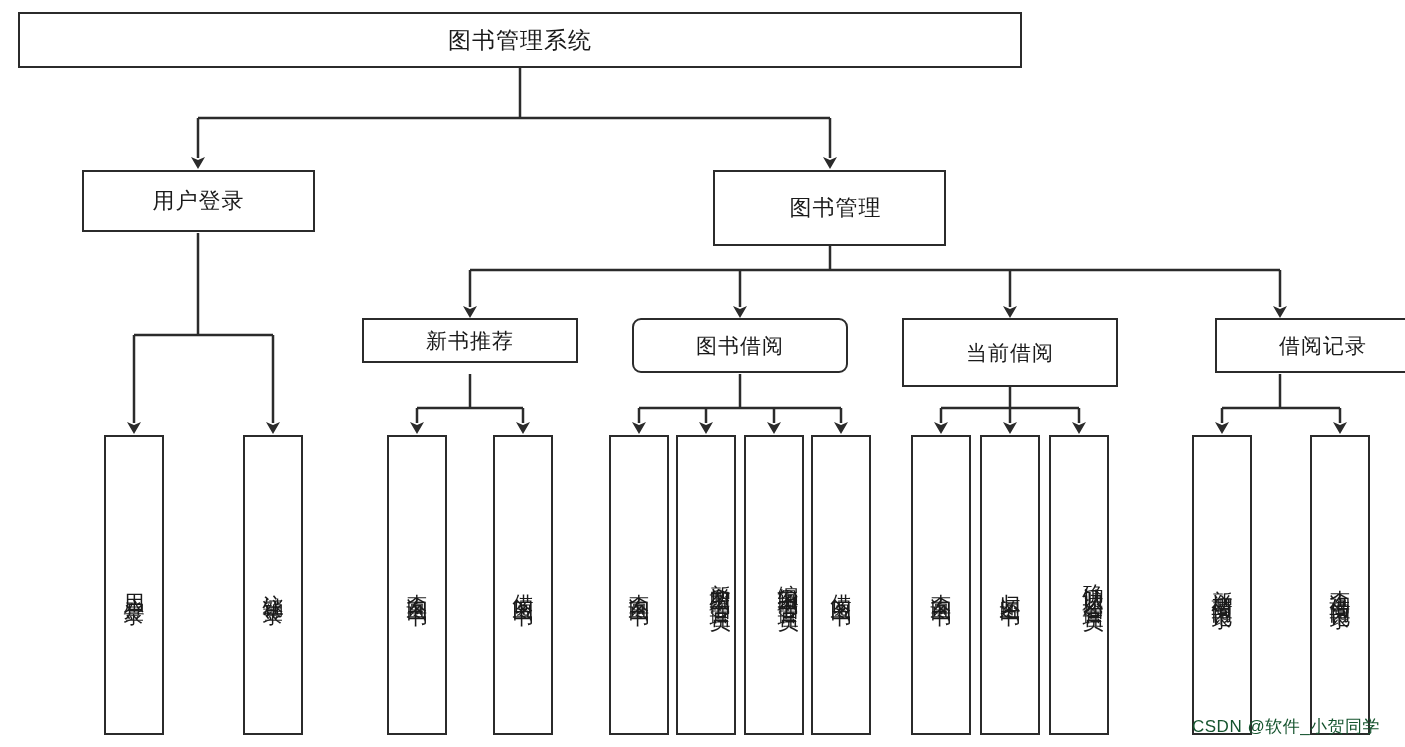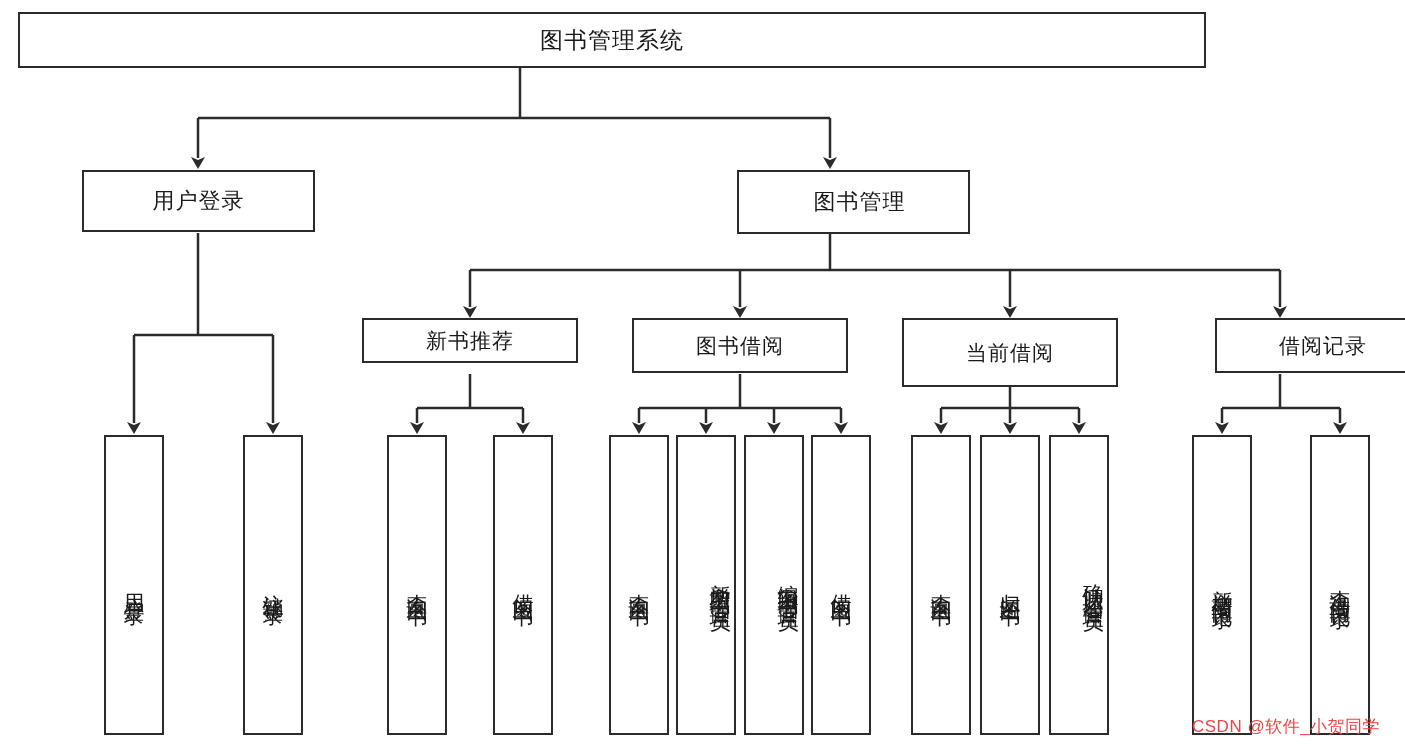--- a/index.html
+++ b/index.html
@@ -57,21 +57,21 @@
     padding-bottom: 8px;
     align-items: flex-start;
     justify-content: center;
   }
   .node.leaf.centered {
     align-items: center;
   }
   .watermark {
     position: absolute;
     font-size: 17px;
-    color: #ef4444;
+    color: #14532d;
     letter-spacing: 0.5px;
     white-space: nowrap;
     user-select: none;
   }
 </style>
 </head>
 <body>
 
 <div id="canvas">
 
@@ -118,27 +118,27 @@
       <path d="M1010,408 L1010,423" marker-end="url(#arrow)"></path>
       <path d="M1079,408 L1079,423" marker-end="url(#arrow)"></path>
 
       <path d="M1280,374 L1280,408"></path>
       <path d="M1222,408 L1340,408"></path>
       <path d="M1222,408 L1222,423" marker-end="url(#arrow)"></path>
       <path d="M1340,408 L1340,423" marker-end="url(#arrow)"></path>
     </g>
   </svg>
 
-  <div class="node root" style="left:18px; top:12px; width:1188px; height:56px;">图书管理系统</div>
+  <div class="node root" style="left:18px; top:12px; width:1004px; height:56px;">图书管理系统</div>
 
   <div class="node level1" style="left:82px; top:170px; width:233px; height:62px;">用户登录</div>
-  <div class="node level1" style="left:737px; top:170px; width:233px; height:64px;padding-left:12px;">图书管理</div>
+  <div class="node level1" style="left:713px; top:170px; width:233px; height:76px;padding-left:12px;">图书管理</div>
 
   <div class="node level2" style="left:362px; top:318px; width:216px; height:45px;">新书推荐</div>
-  <div class="node level2" style="left:632px; top:318px; width:216px; height:55px;">图书借阅</div>
+  <div class="node level2" style="left:632px; top:318px; width:216px; height:55px;border-radius:9px;">图书借阅</div>
   <div class="node level2" style="left:902px; top:318px; width:216px; height:69px;">当前借阅</div>
   <div class="node level2" style="left:1172px; top:318px; width:216px; height:55px;margin-left:43px;">借阅记录</div>
 
   <div class="node leaf centered" style="left:104px; top:435px; width:60px; height:300px;">用户登录</div>
   <div class="node leaf centered" style="left:243px; top:435px; width:60px; height:300px;">注销登录</div>
 
   <div class="node leaf centered" style="left:387px; top:435px; width:60px; height:300px;">查询图书</div>
   <div class="node leaf centered" style="left:493px; top:435px; width:60px; height:300px;">借阅图书</div>
 
   <div class="node leaf centered" style="left:609px; top:435px; width:60px; height:300px;">查询图书</div>

